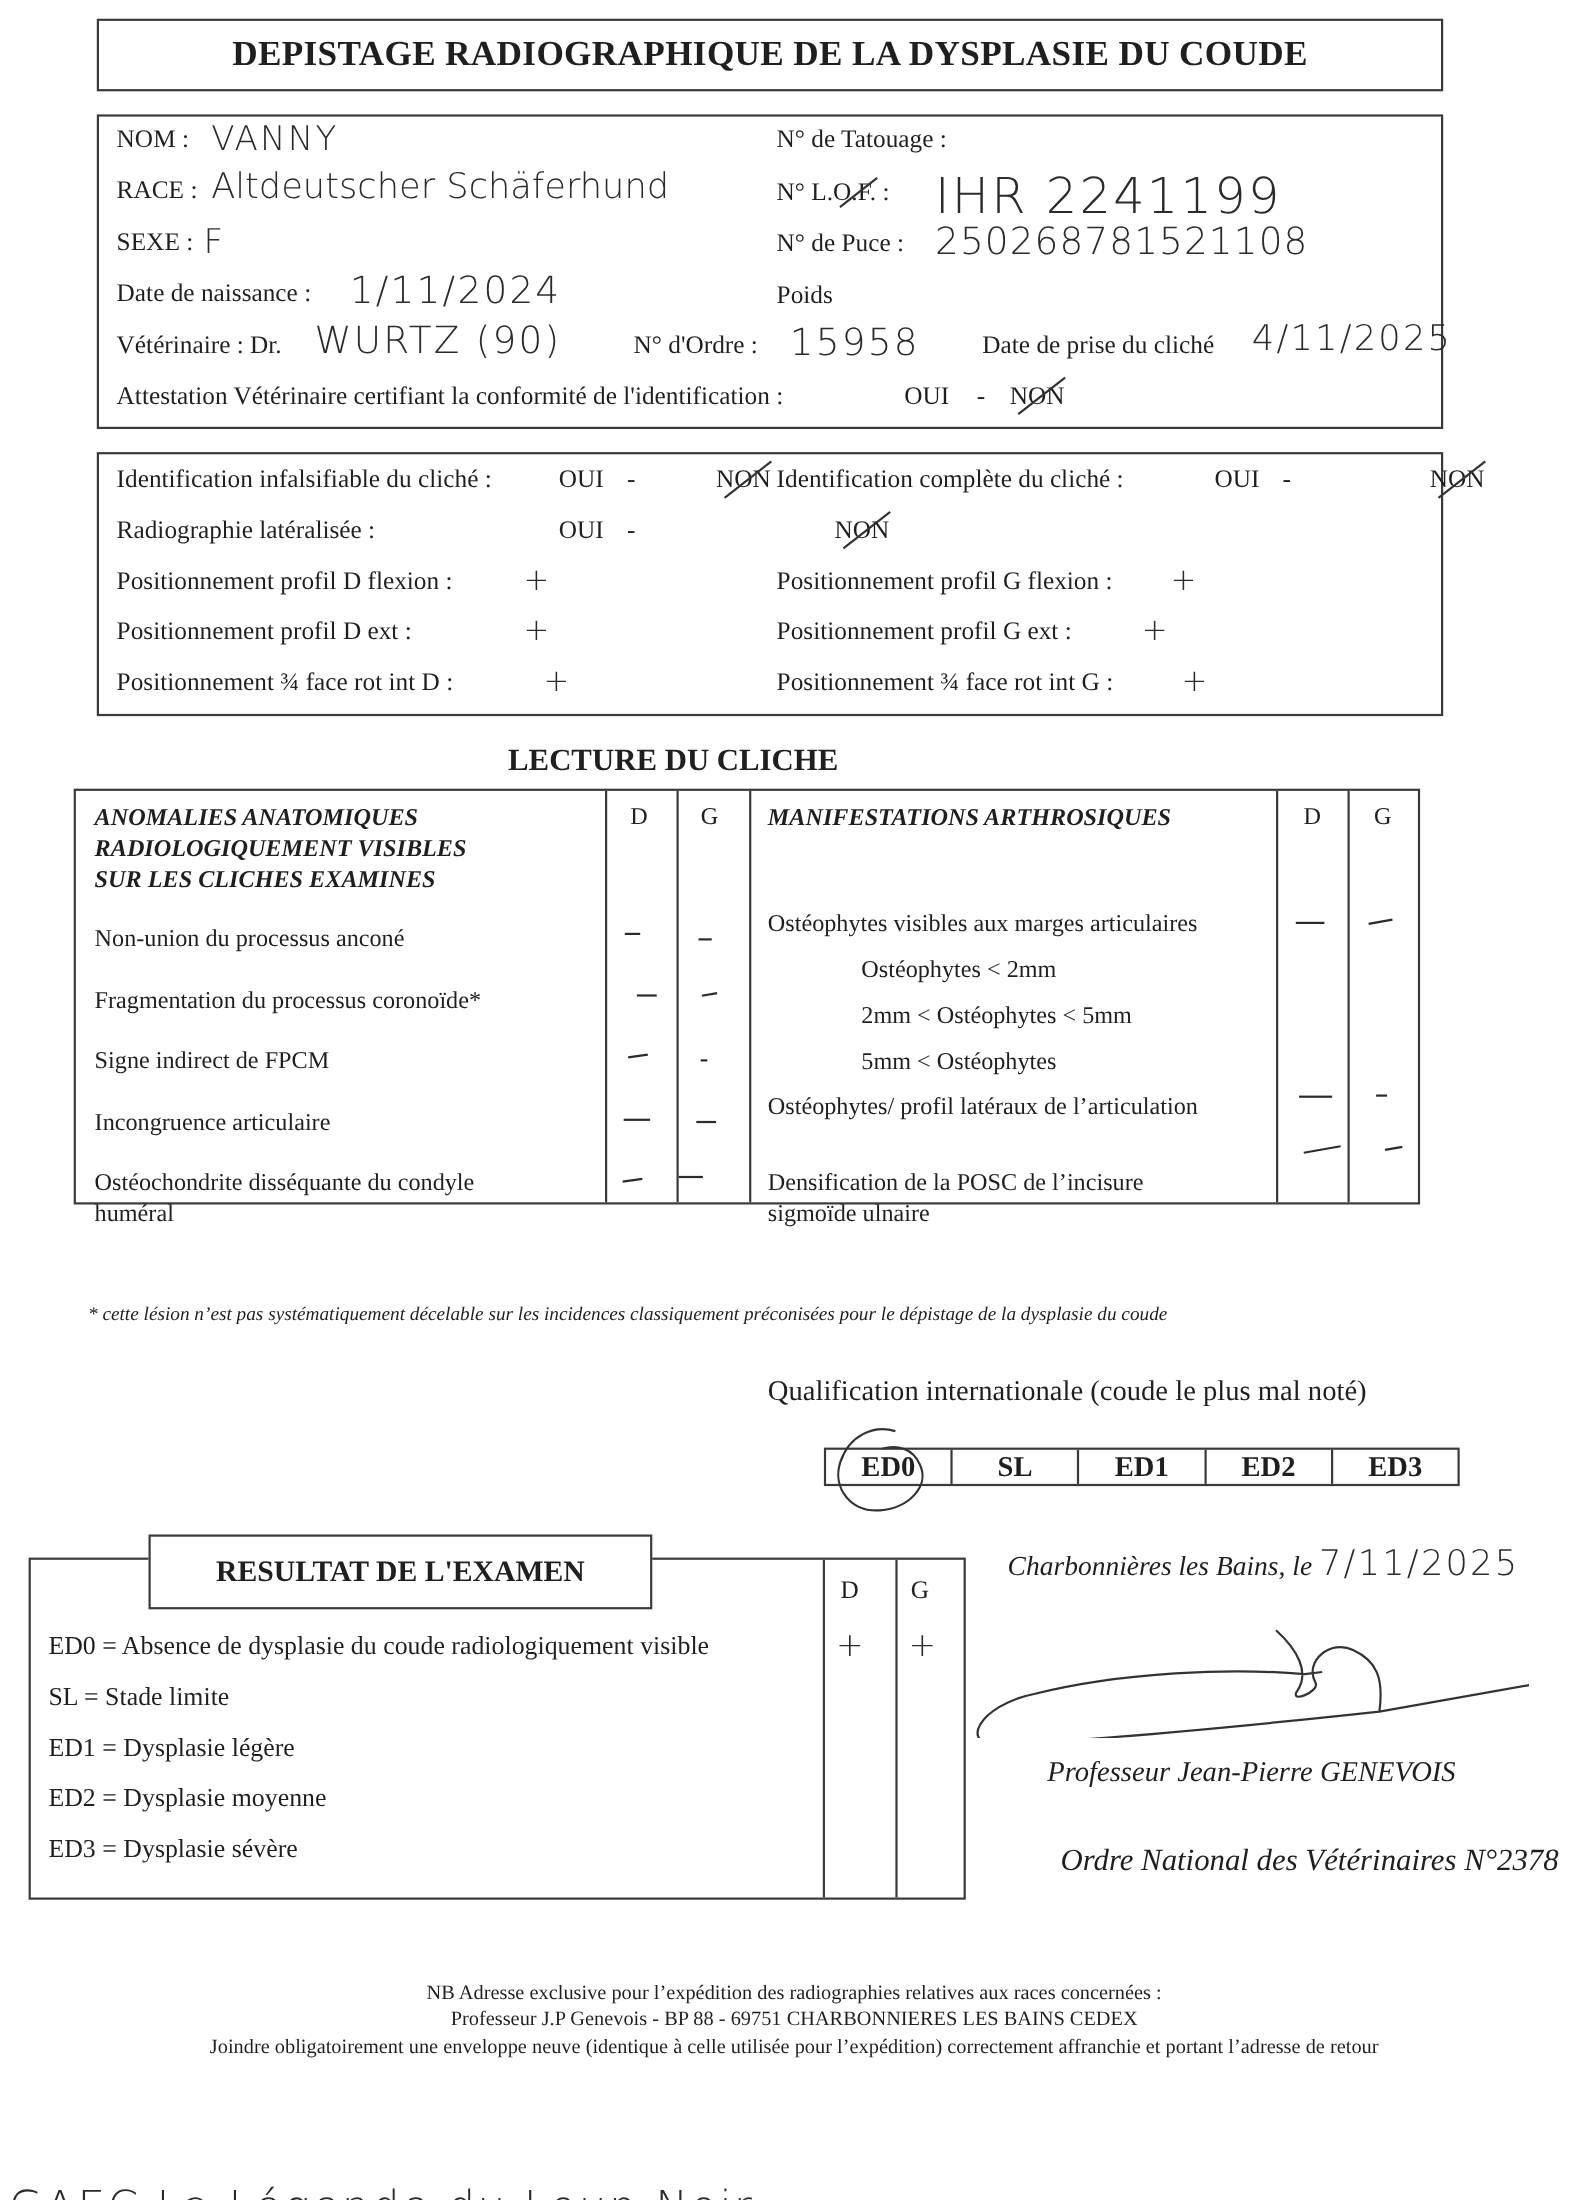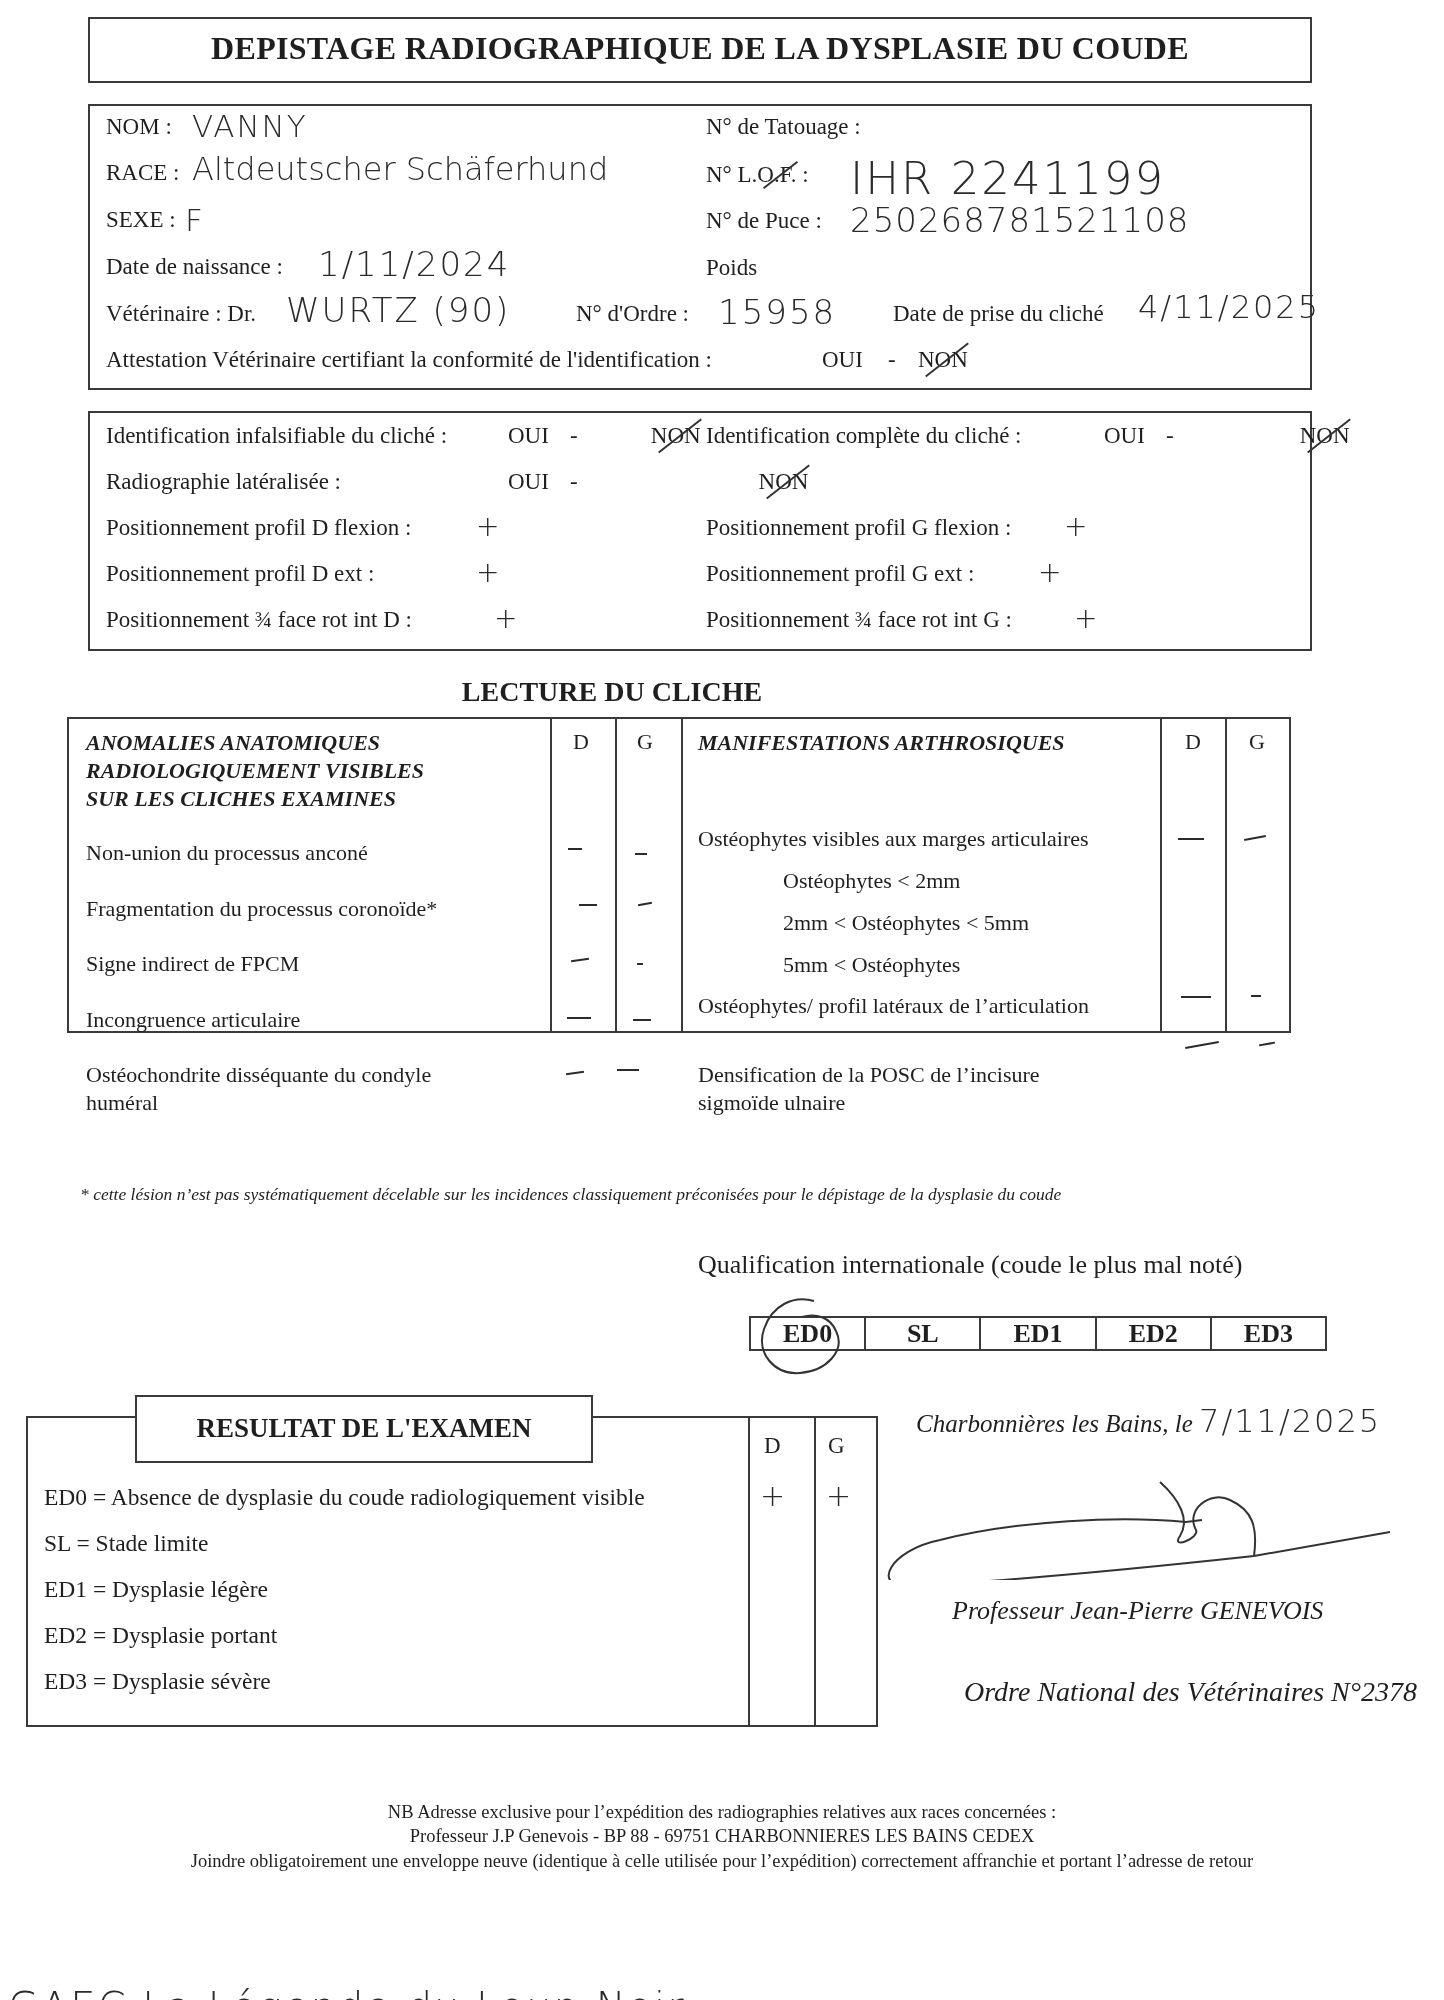--- a/index.html
+++ b/index.html
@@ -20,21 +20,21 @@
   #id-box { left:88px; top:104px; width:1224px; height:286px; }
   
   #check-box { left:88px; top:411px; width:1224px; height:240px; }
 
   .strike { position:relative; display:inline-block; }
   .strike::after { content:""; position:absolute; left:2px; right:-6px; top:48%; height:2px;
                    background:#333; transform:rotate(-38deg); }
 
   
   #lecture-title { left:0; width:1224px; top:676px; text-align:center; font-weight:bold; font-size:28px; }
-  #lecture-table { position:absolute; left:67px; top:717px; width:1224px; height:316px; border:2px solid #3a3a3a; box-sizing:border-box; }
+  #lecture-table { position:absolute; left:67px; top:717px; width:1224px; height:378px; border:2px solid #3a3a3a; box-sizing:border-box; }
   .vline { position:absolute; top:0; bottom:0; width:0; border-left:2px solid #3a3a3a; }
   .ihead { font-style:italic; font-weight:bold; font-size:22px; line-height:28px; }
   .cell-text { font-size:22px; white-space:nowrap; position:absolute; }
   .dash { position:absolute; height:0; border-top:2px solid #2b2b2b; }
 
   #footnote { left:80px; top:1184px; font-style:italic; font-size:17.5px; white-space:nowrap; }
 
   #qual-title { left:698px; top:1250px; font-weight:normal; font-size:26px; white-space:nowrap; }
   #qual-table { position:absolute; left:749px; top:1316px; width:578px; height:35px; border:2px solid #3a3a3a; box-sizing:border-box; display:flex; }
   #qual-table .q { flex:1; text-align:center; font-weight:bold; font-size:26px; line-height:31px; border-left:2px solid #3a3a3a; }
@@ -214,21 +214,21 @@
   <div class="vline" style="left:720px"></div>
   <div class="vline" style="left:786px"></div>
 </div>
 <div id="result-title-box">RESULTAT DE L'EXAMEN</div>
 <span class="abs lbl" style="left:764px;top:1433px">D</span>
 <span class="abs lbl" style="left:828px;top:1433px">G</span>
 
 <span class="res-line" style="top:1484px">ED0 = Absence de dysplasie du coude radiologiquement visible</span>
 <span class="res-line" style="top:1530px">SL = Stade limite</span>
 <span class="res-line" style="top:1576px">ED1 = Dysplasie légère</span>
-<span class="res-line" style="top:1622px">ED2 = Dysplasie portant</span>
+<span class="res-line" style="top:1622px">ED2 = Dysplasie moyenne</span>
 <span class="res-line" style="top:1668px">ED3 = Dysplasie sévère</span>
 <span class="hw hand" style="left:760px;top:1478px;font-size:30px">+</span>
 <span class="hw hand" style="left:826px;top:1478px;font-size:30px">+</span>
 
 
 <div class="abs" id="city">
   <span>Charbonnières les Bains, le</span>
   <span class="hand" style="font-style:normal;font-size:32px">7/11/2025</span>
 </div>
 <svg id="signature" viewBox="0 0 520 110">

